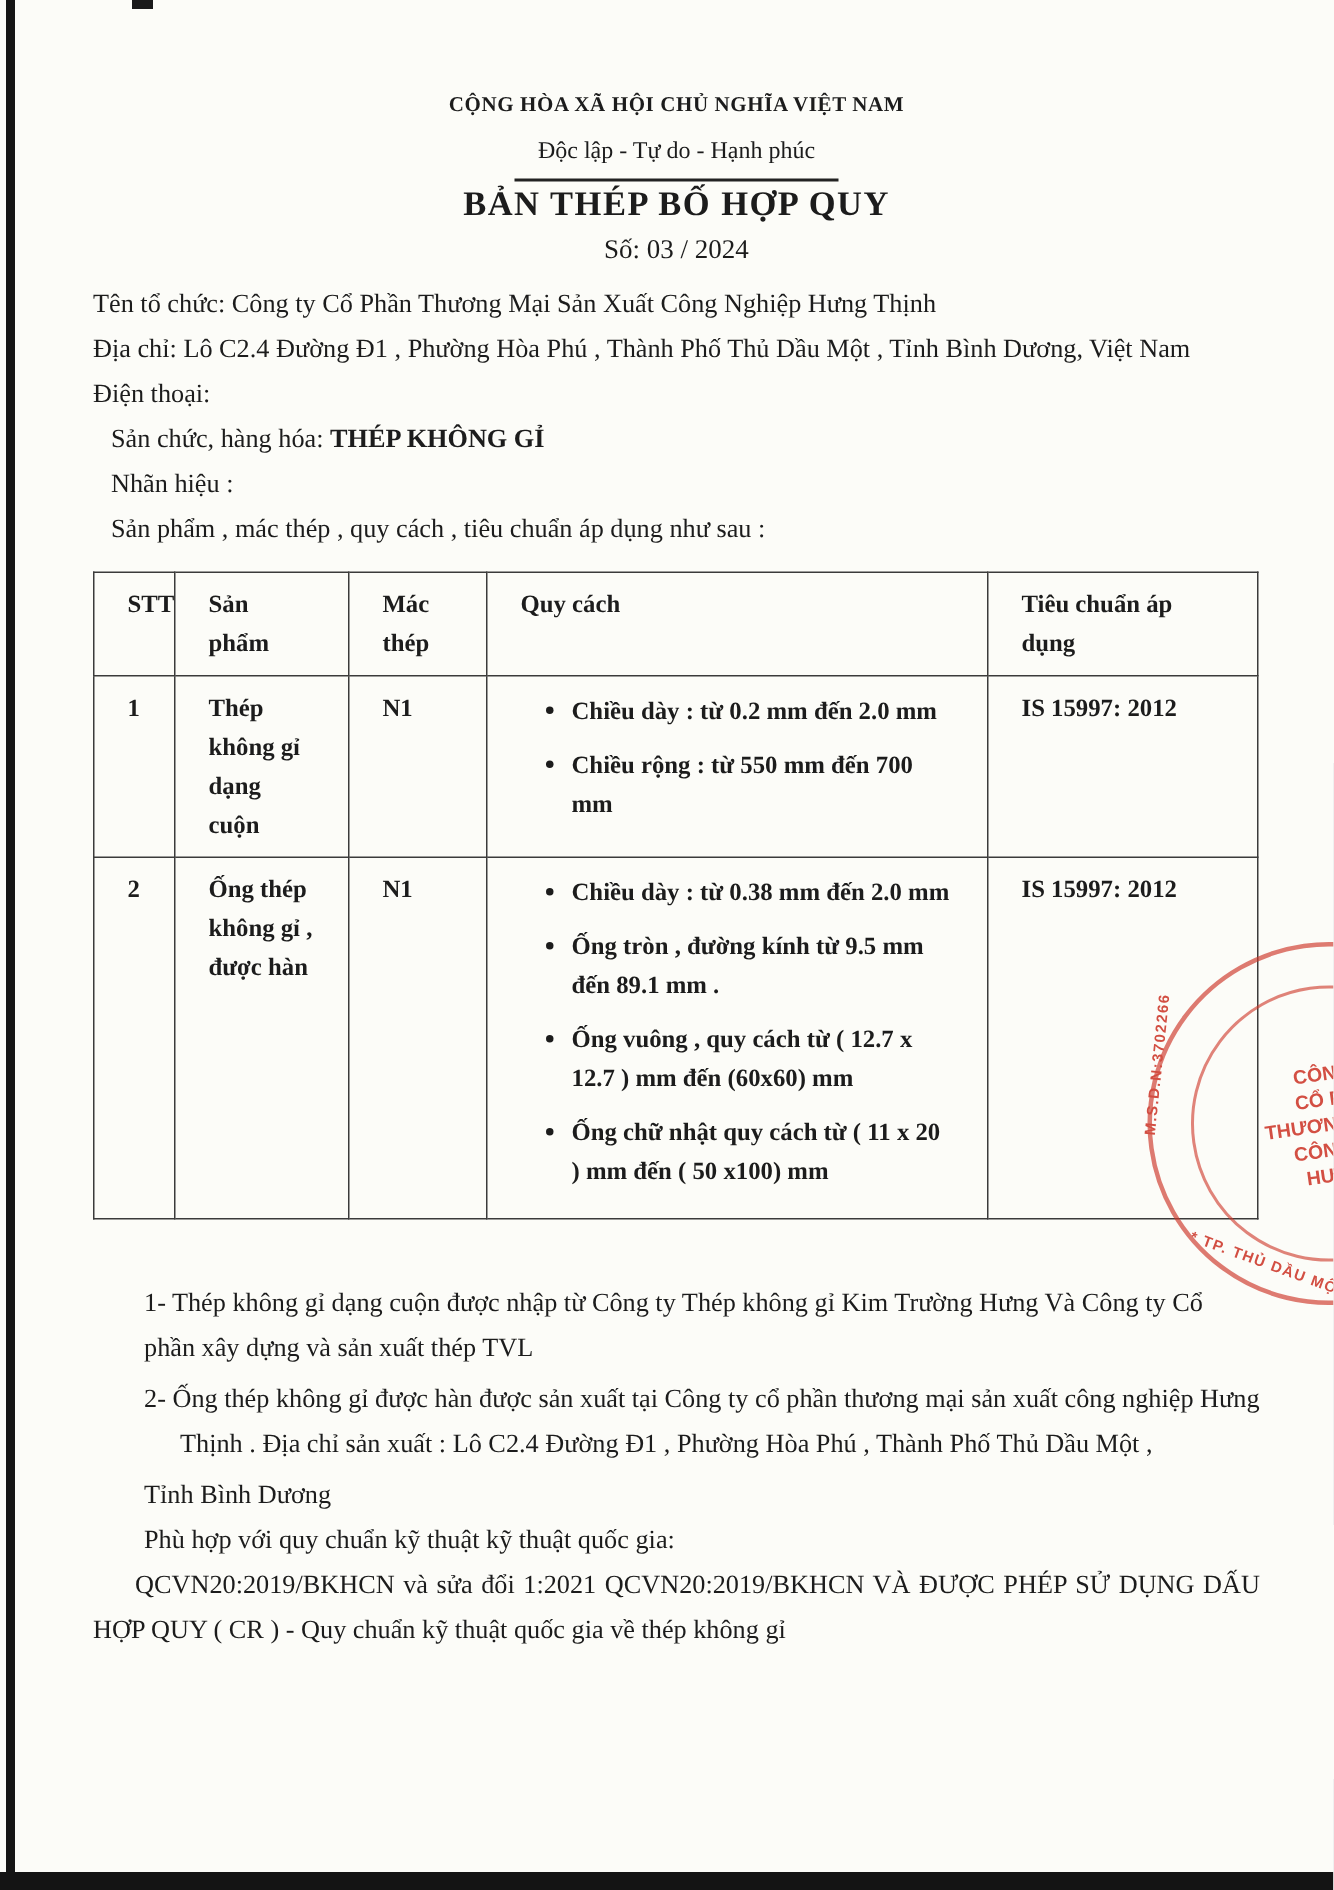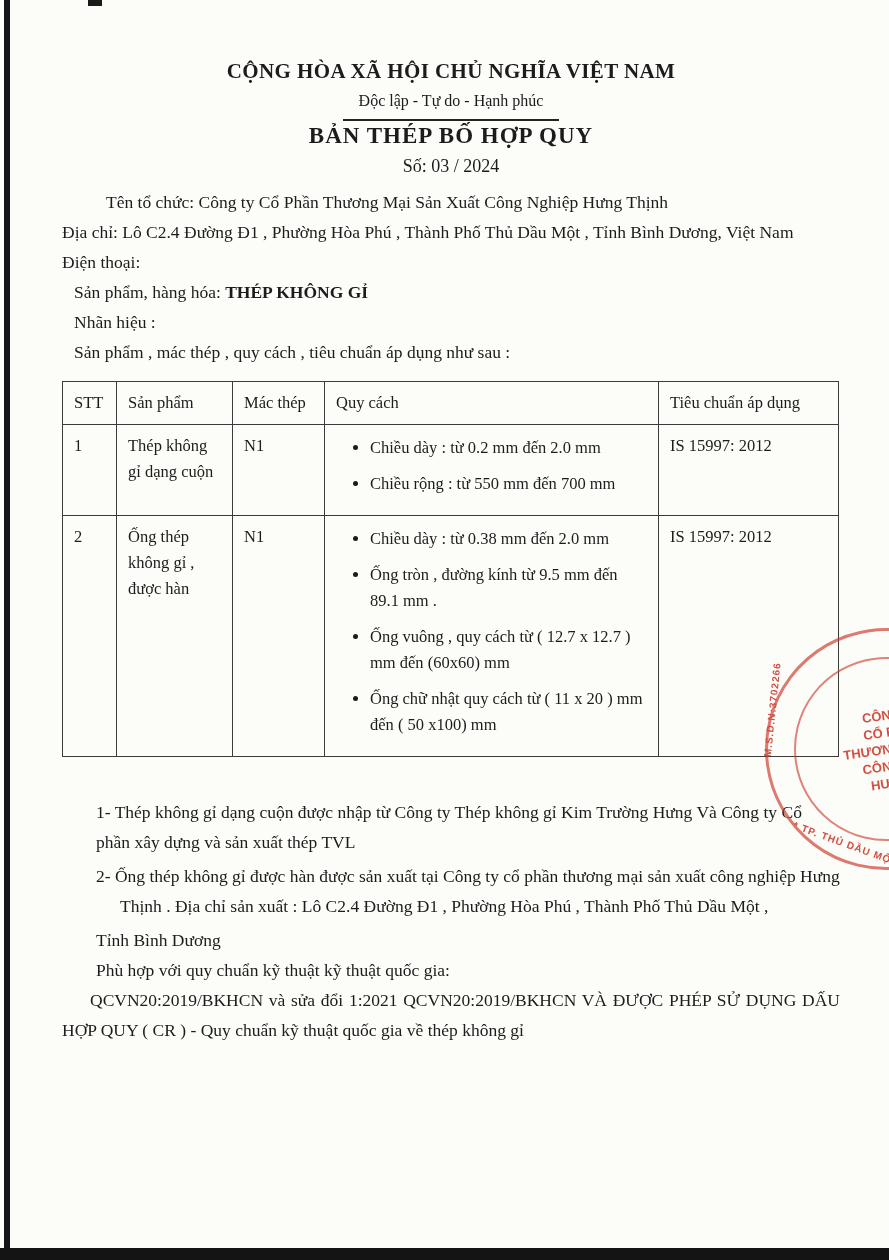--- a/index.html
+++ b/index.html
@@ -15,41 +15,41 @@
   
   .scan-left{position:absolute;left:4px;top:0;width:6px;height:1260px;background:#151515;}
   .scan-bottom{position:absolute;left:0;bottom:0;width:889px;height:12px;background:#141414;}
   .scan-mark{position:absolute;left:88px;top:0;width:14px;height:6px;background:#1a1a1a;}
 
   .content{
     position:absolute;left:62px;top:56px;width:778px;
     font-size:17.5px;line-height:30px;
   }
   .center{text-align:center;}
-  .hdr1{font-weight:bold;font-size:21px;letter-spacing:.4px;margin:0 0 4px 0;text-align:center;}
+  .hdr1{font-weight:bold;font-size:14px;letter-spacing:.4px;margin:0 0 4px 0;text-align:center;}
   .hdr2{font-weight:normal;font-size:16px;margin:0;}
   .hdr2 span{display:inline-block;border-bottom:2px solid #222;padding:0 16px 3px 16px;}
   .doc-title{font-weight:bold;font-size:23px;letter-spacing:1px;margin:36px 0 6px 0;}
   .doc-num{font-size:18px;margin:0 0 16px 0;}
 
   .para{margin:0;padding:0;}
-  .p-org{margin-top:6px;margin-left:44px;}
+  .p-org{margin-top:6px;}
   .p-indent{padding-left:12px;}
   .bold{font-weight:bold;}
 
   table.spec{
     border-collapse:collapse;table-layout:fixed;
     width:776px;margin-top:14px;
     font-size:16.5px;line-height:26px;
   }
   table.spec td,table.spec th{
     border:1px solid #3b3b3b;
     vertical-align:top;
-    padding:8px 11px;
-    font-weight:normal;text-align:left;
+    padding:8px 22px;
+    font-weight:bold;text-align:left;
   }
   .col-stt{width:54px;}
   .col-prod{width:116px;}
   .col-grade{width:92px;}
   .col-spec{width:334px;}
   .col-std{width:180px;}
   td.c{text-align:center;}
   .row1 .cell{height:66px;}
   .row2 .cell{height:216px;}
   ul.specs{margin:2px 0 2px 0;padding-left:34px;}
@@ -111,21 +111,21 @@
 
     <p class="para center hdr1">CỘNG HÒA XÃ HỘI CHỦ NGHĨA VIỆT NAM</p>
     <p class="para center hdr2"><span>Độc lập - Tự do - Hạnh phúc</span></p>
 
     <p class="para center doc-title">BẢN THÉP BỐ HỢP QUY</p>
     <p class="para center doc-num">Số: 03 / 2024</p>
 
     <p class="para p-org">Tên tổ chức: Công ty Cổ Phần Thương Mại Sản Xuất Công Nghiệp Hưng Thịnh</p>
     <p class="para">Địa chỉ: Lô C2.4 Đường Đ1 , Phường Hòa Phú , Thành Phố Thủ Dầu Một , Tỉnh Bình Dương, Việt Nam</p>
     <p class="para">Điện thoại:</p>
-    <p class="para p-indent"><span>Sản phẩm, hàng hóa: </span><span class="bold">THÉP KHÔNG GỈ</span></p>
+    <p class="para p-indent"><span>Sản chức, hàng hóa: </span><span class="bold">THÉP KHÔNG GỈ</span></p>
     <p class="para p-indent">Nhãn hiệu :</p>
     <p class="para p-indent">Sản phẩm , mác thép , quy cách , tiêu chuẩn áp dụng như sau :</p>
 
     <table class="spec">
       <colgroup>
         <col class="col-stt">
           <col class="col-prod">
           <col class="col-grade">
           <col class="col-spec">
           <col class="col-std">

